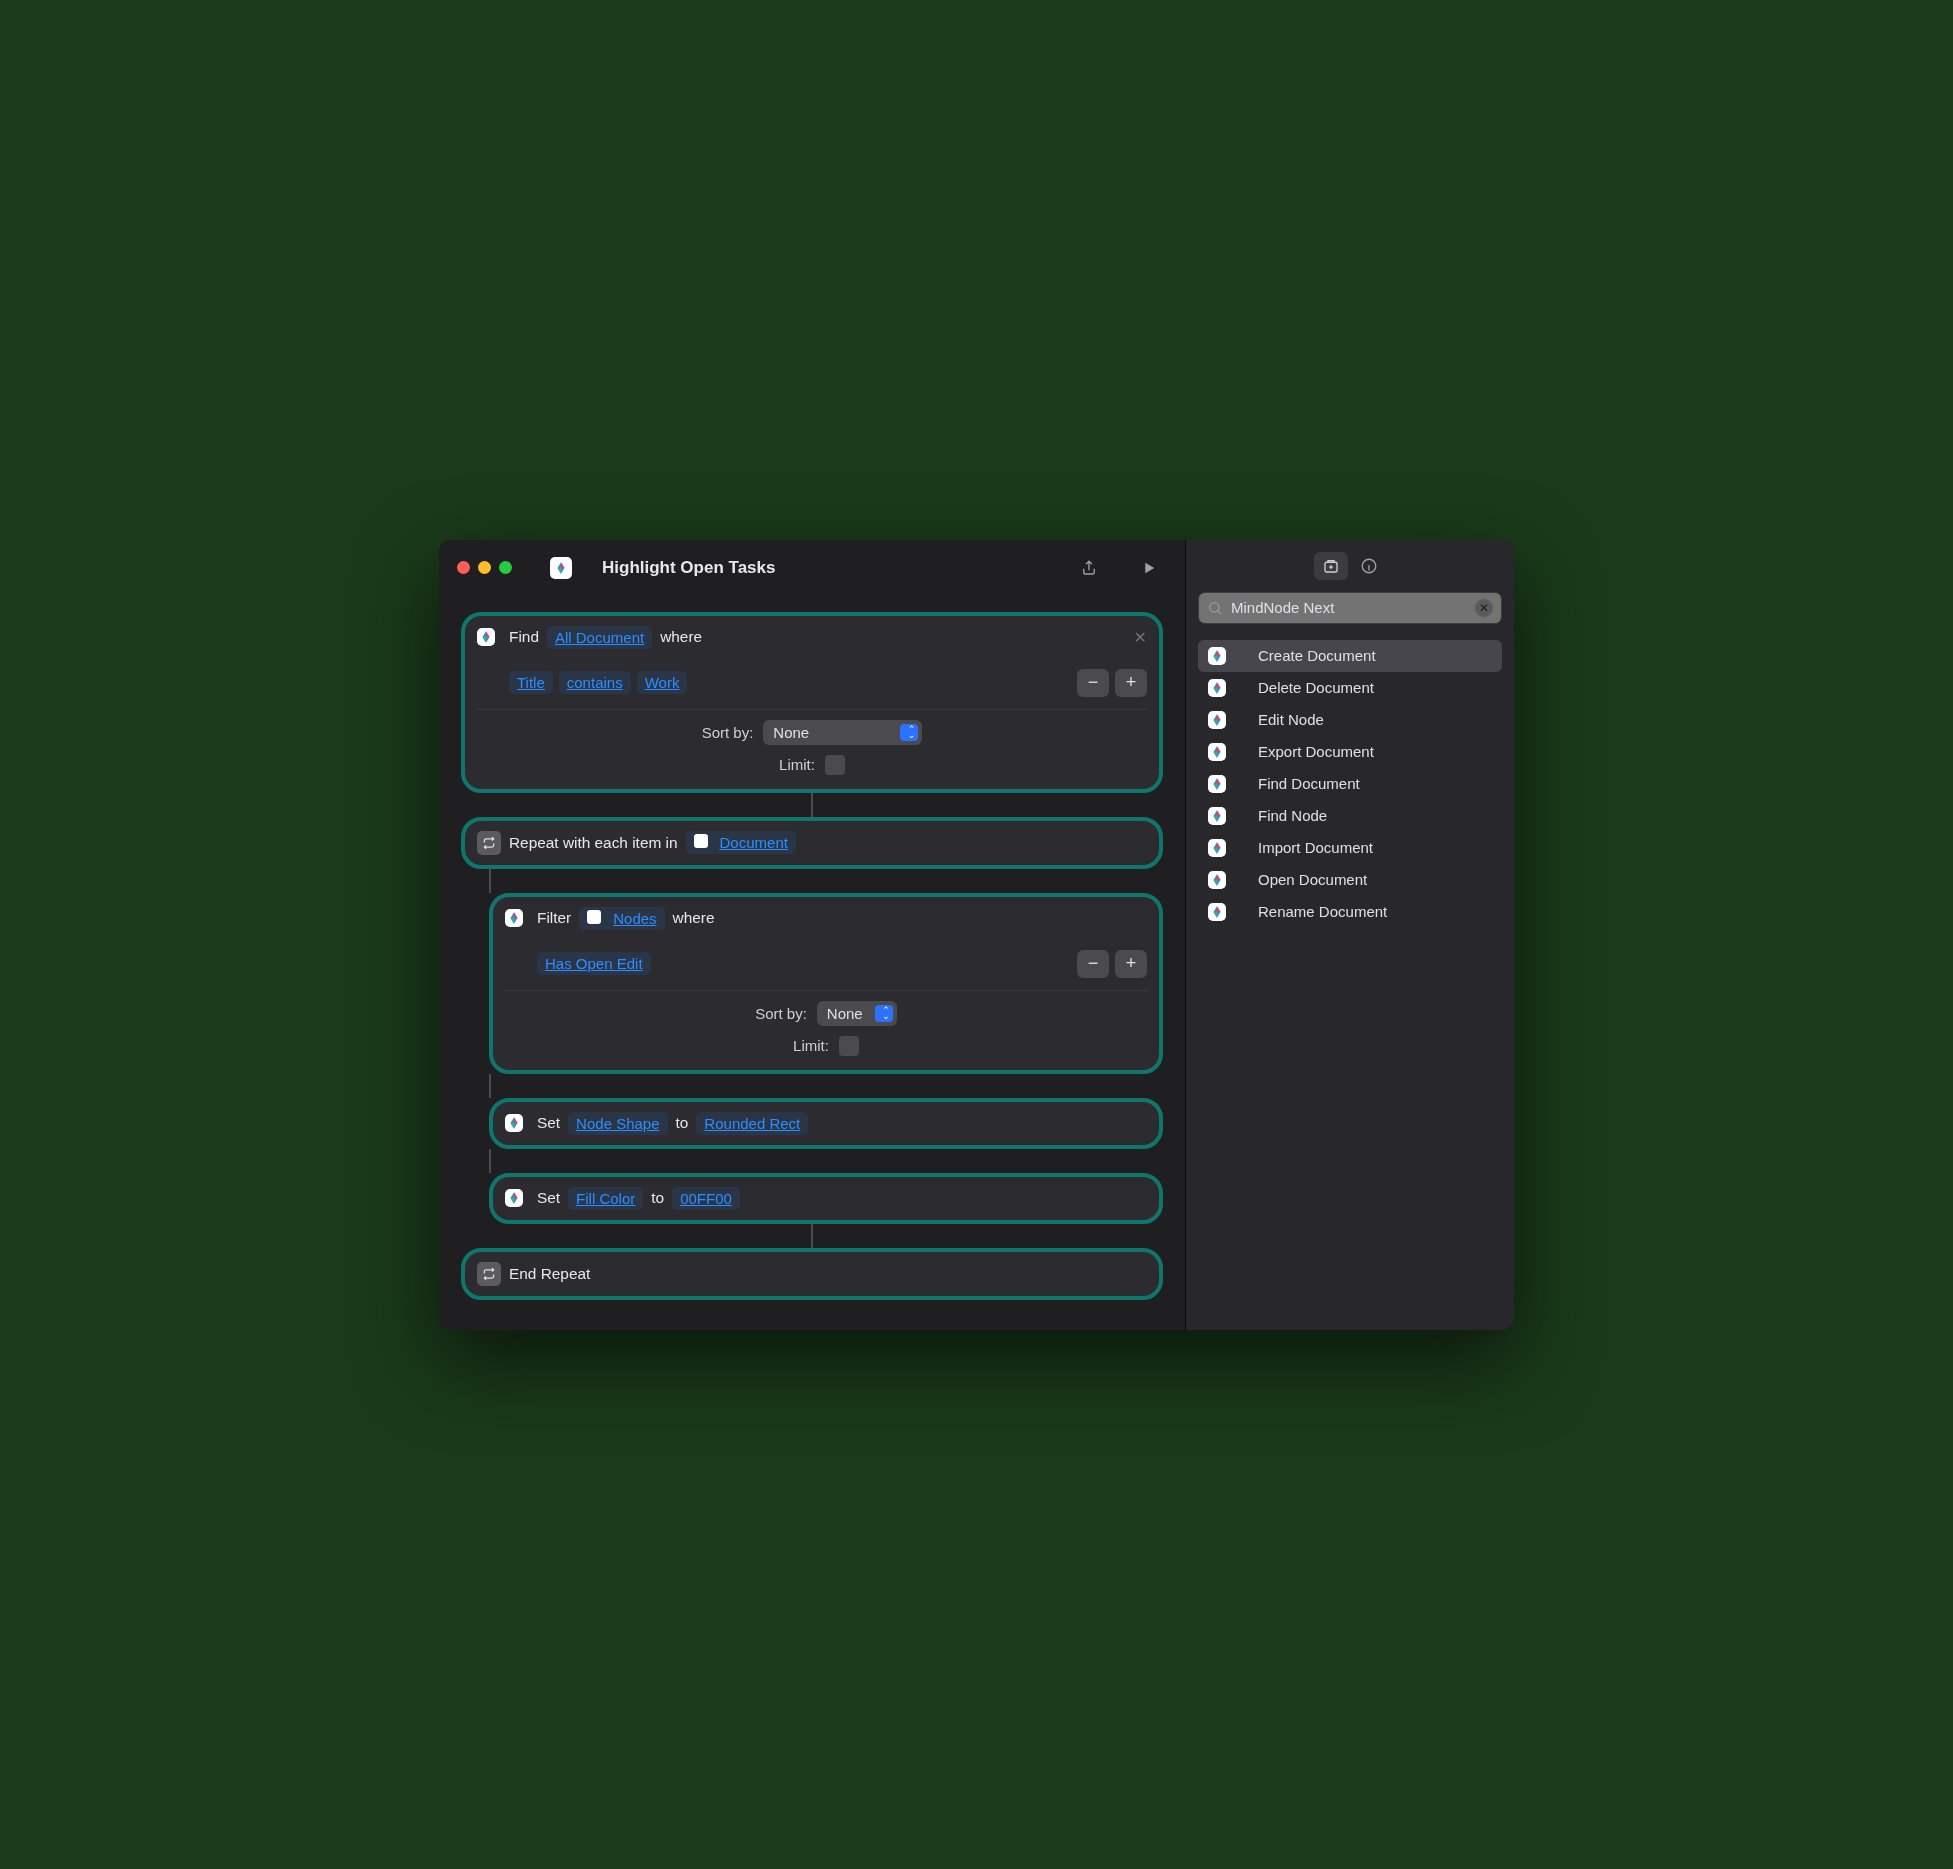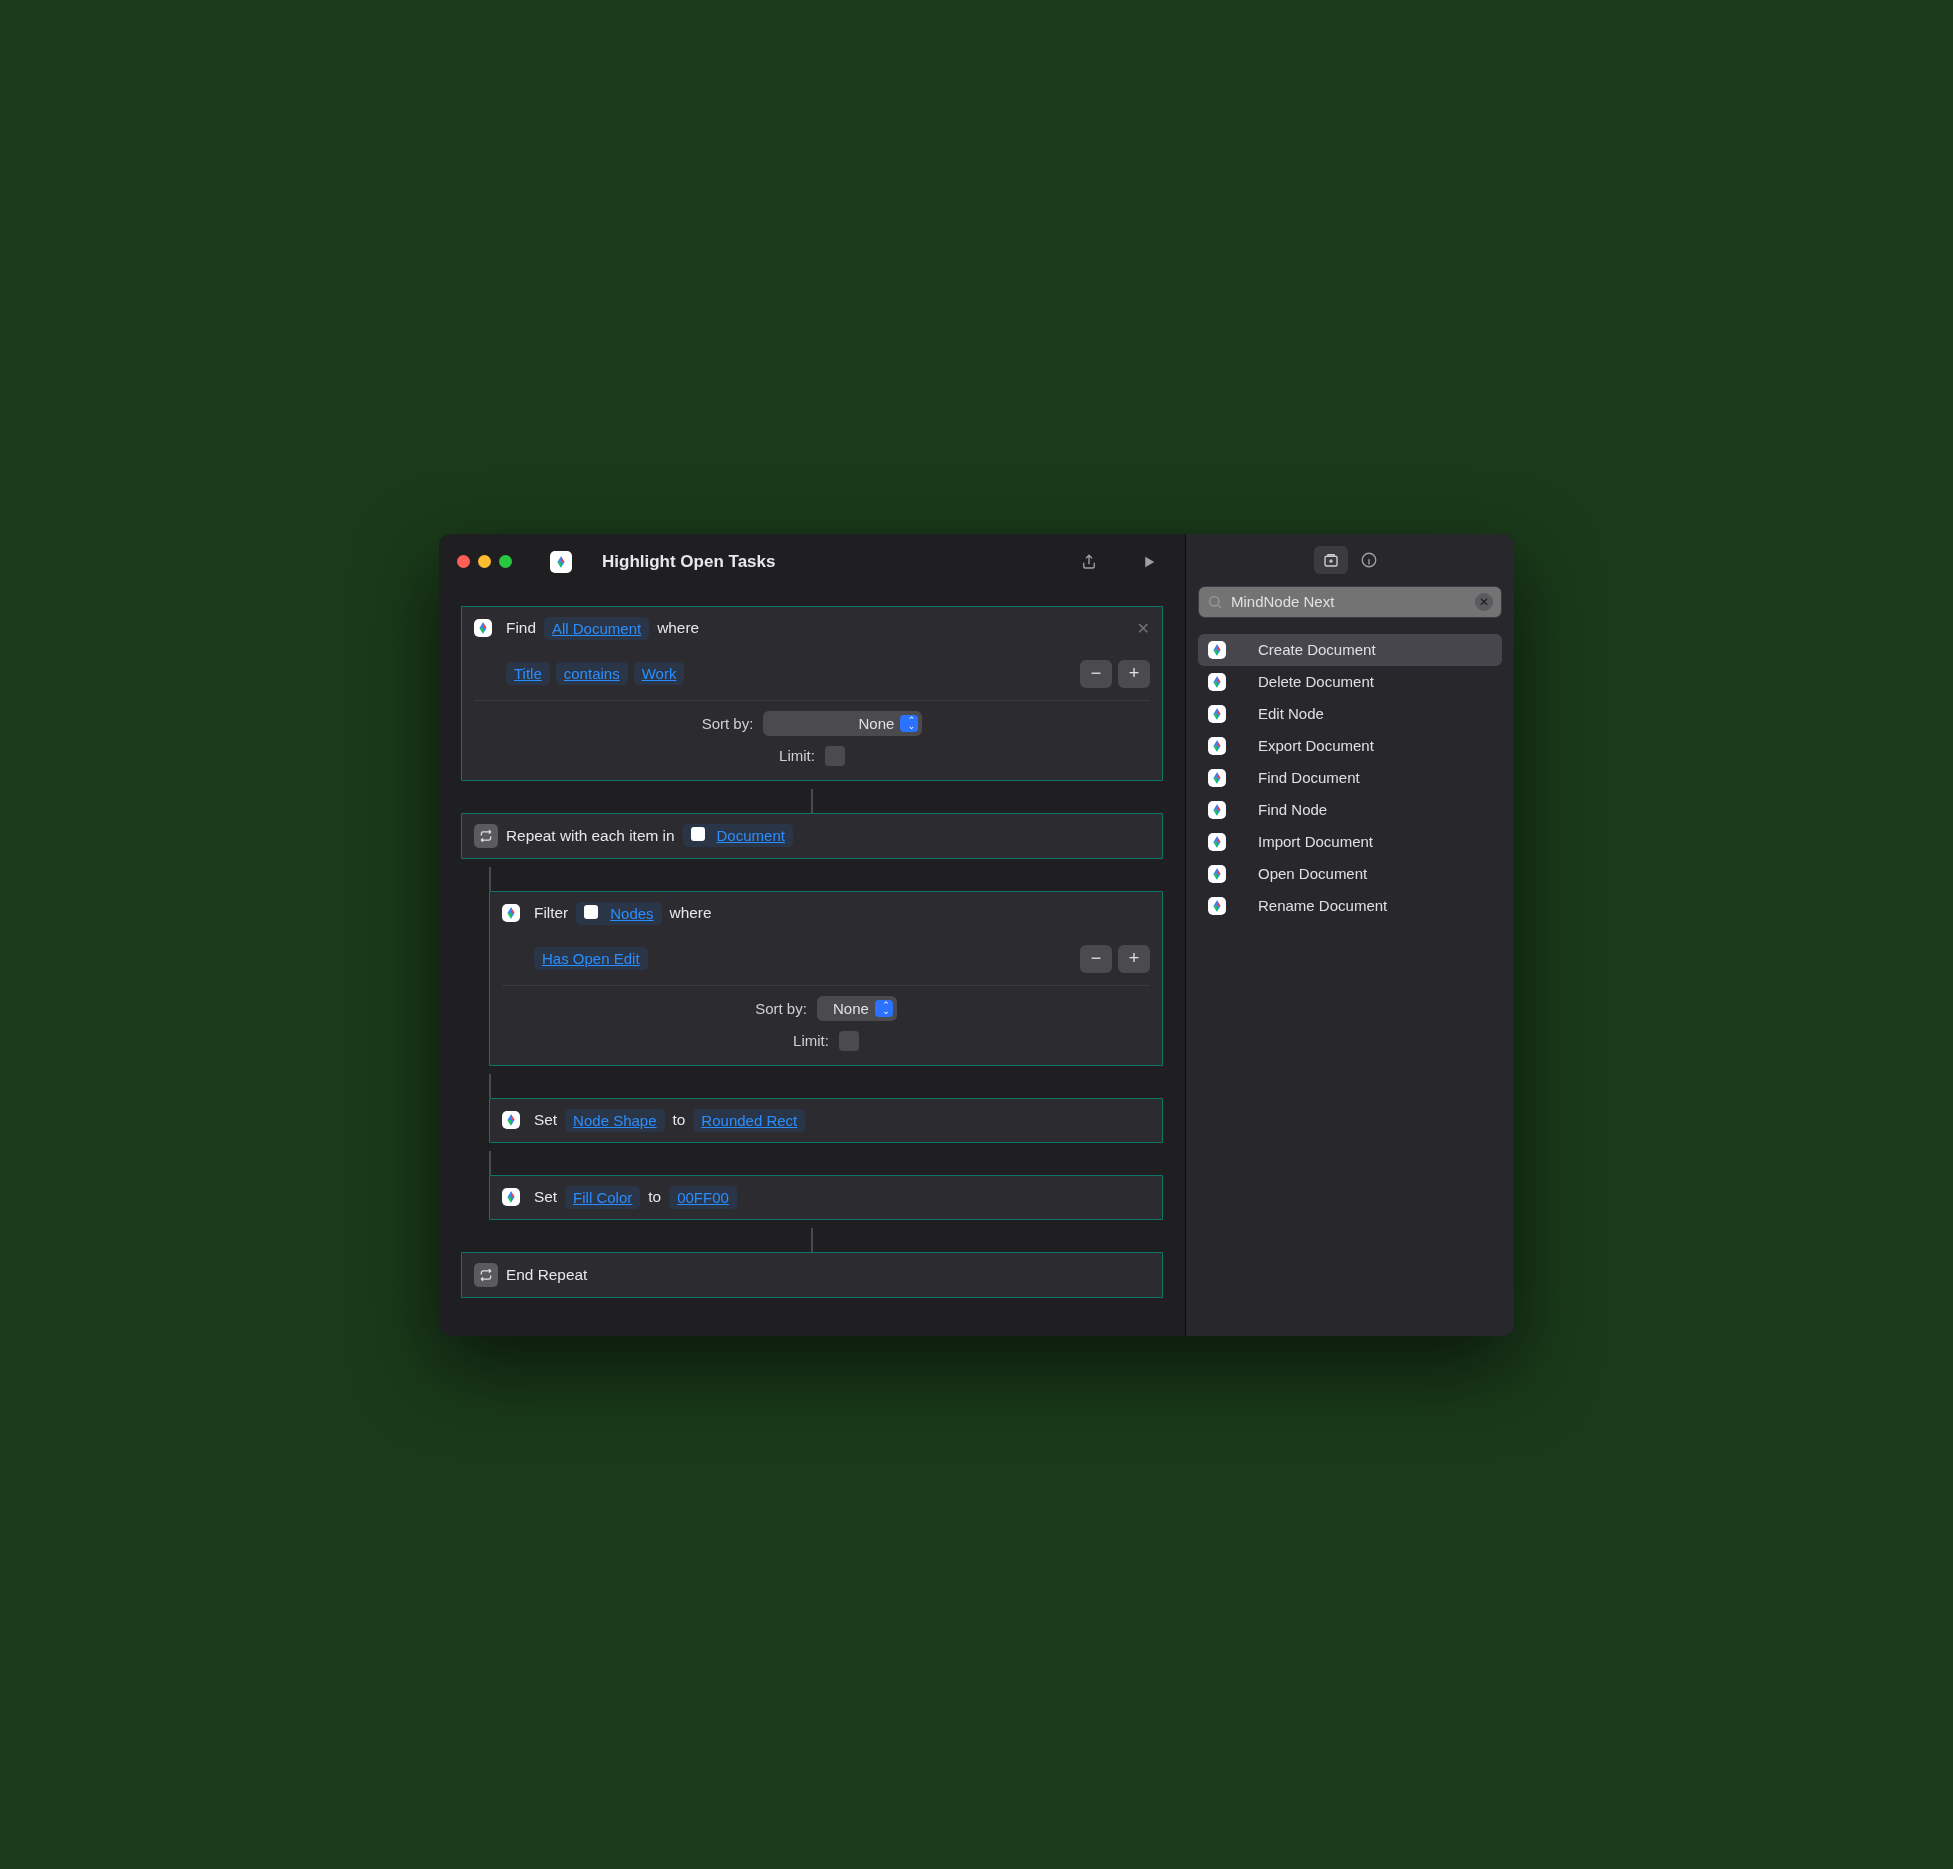--- a/index.html
+++ b/index.html
@@ -59,23 +59,23 @@
       color: #a0a0a6;
       cursor: pointer;
     }
     .toolbar-icon svg { width: 18px; height: 18px; }
     .workflow {
       padding: 16px 22px 30px 22px;
       overflow-y: auto;
     }
     .block {
       background: #2c2c30;
-      border: 1px solid #0f766e;
-      border-radius: 1px;
-      margin-bottom: 8px;
+      border: 4px solid #0f766e;
+      border-radius: 20px;
+      margin-bottom: 0;
     }
     .block-header {
       display: flex;
       align-items: center;
       padding: 10px 12px;
       gap: 8px;
       color: #e8e8ea;
       font-size: 15.4px;
       position: relative;
     }
@@ -131,21 +131,20 @@
     }
     .select {
       background: #4a4a4f;
       border-radius: 6px;
       padding: 4px 28px 4px 10px;
       color: #e0e0e4;
       font-size: 15px;
       position: relative;
       cursor: pointer;
       min-width: 80px;
-      text-align: right;
     }
     .select::after {
       content: '';
       position: absolute;
       right: 4px; top: 4px; bottom: 4px;
       width: 18px;
       background: #2b72ff;
       border-radius: 4px;
     }
     .select .chev {

